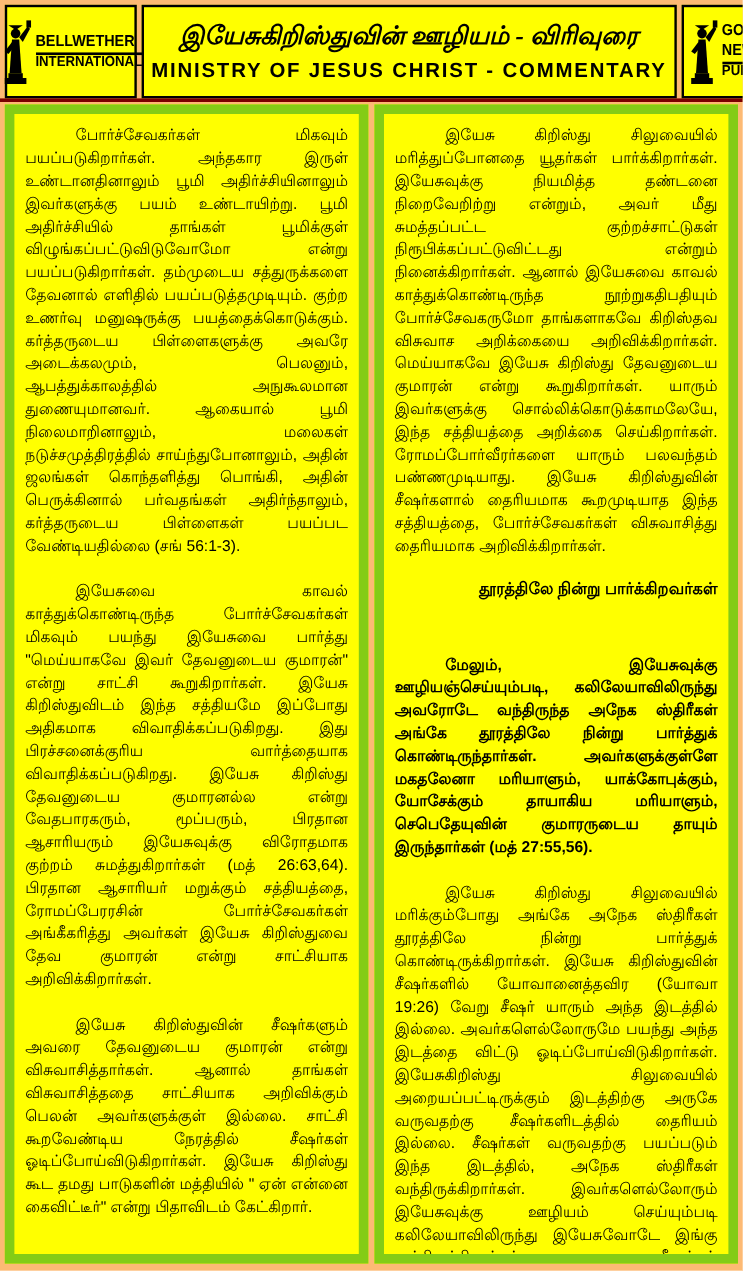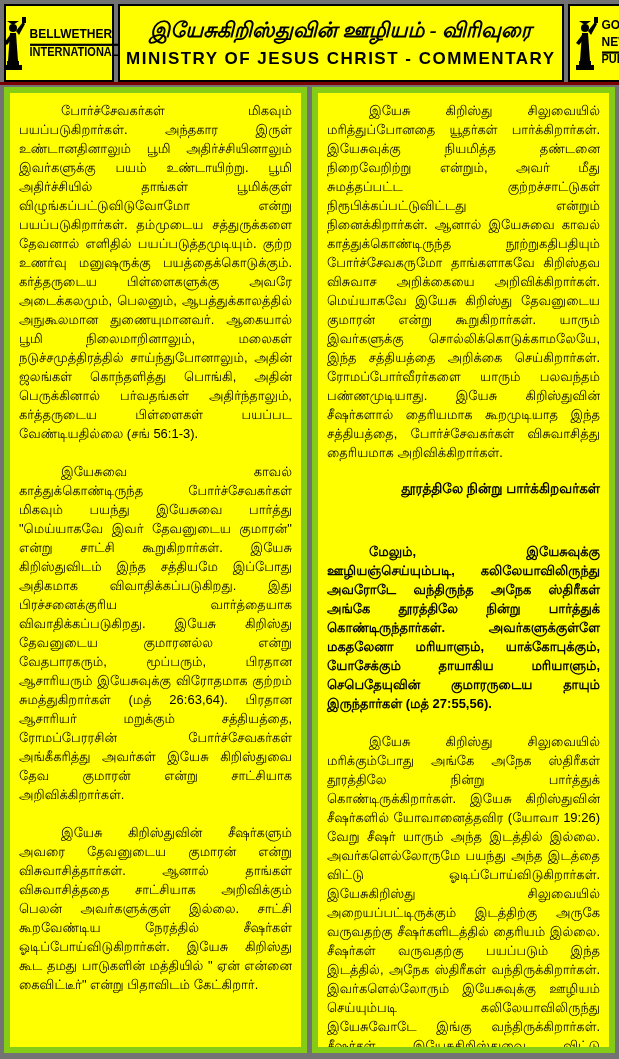--- a/index.html
+++ b/index.html
@@ -3,21 +3,21 @@
 <meta charset="utf-8">
 <style>
   html, body { margin: 0; padding: 0; }
   body {
     font-family: "Liberation Sans", sans-serif;
     background: #ffffff;
   }
   .page {
     width: 619px;
     height: 1059px;
-    background: #737373;
+    background: #fdba74;
     box-sizing: border-box;
     padding: 4px 4px 6px 4px;
     display: flex;
     flex-direction: column;
     overflow: hidden;
   }
   
   .header {
     display: flex;
     gap: 4px;
@@ -98,21 +98,21 @@
   
   .body-area {
     flex: 1 1 auto;
     display: flex;
     gap: 5px;
     margin-top: 2px;
     min-height: 0;
   }
   .column {
     background: #FFFF00;
-    border: 6px solid #84cc16;
+    border: 8px solid #84cc16;
     box-sizing: border-box;
     flex: 1 1 50%;
     padding: 8px 9px;
     overflow: hidden;
     color: #000;
   }
   .column p {
     font-size: 13px;
     line-height: 19px;
     text-align: justify;

